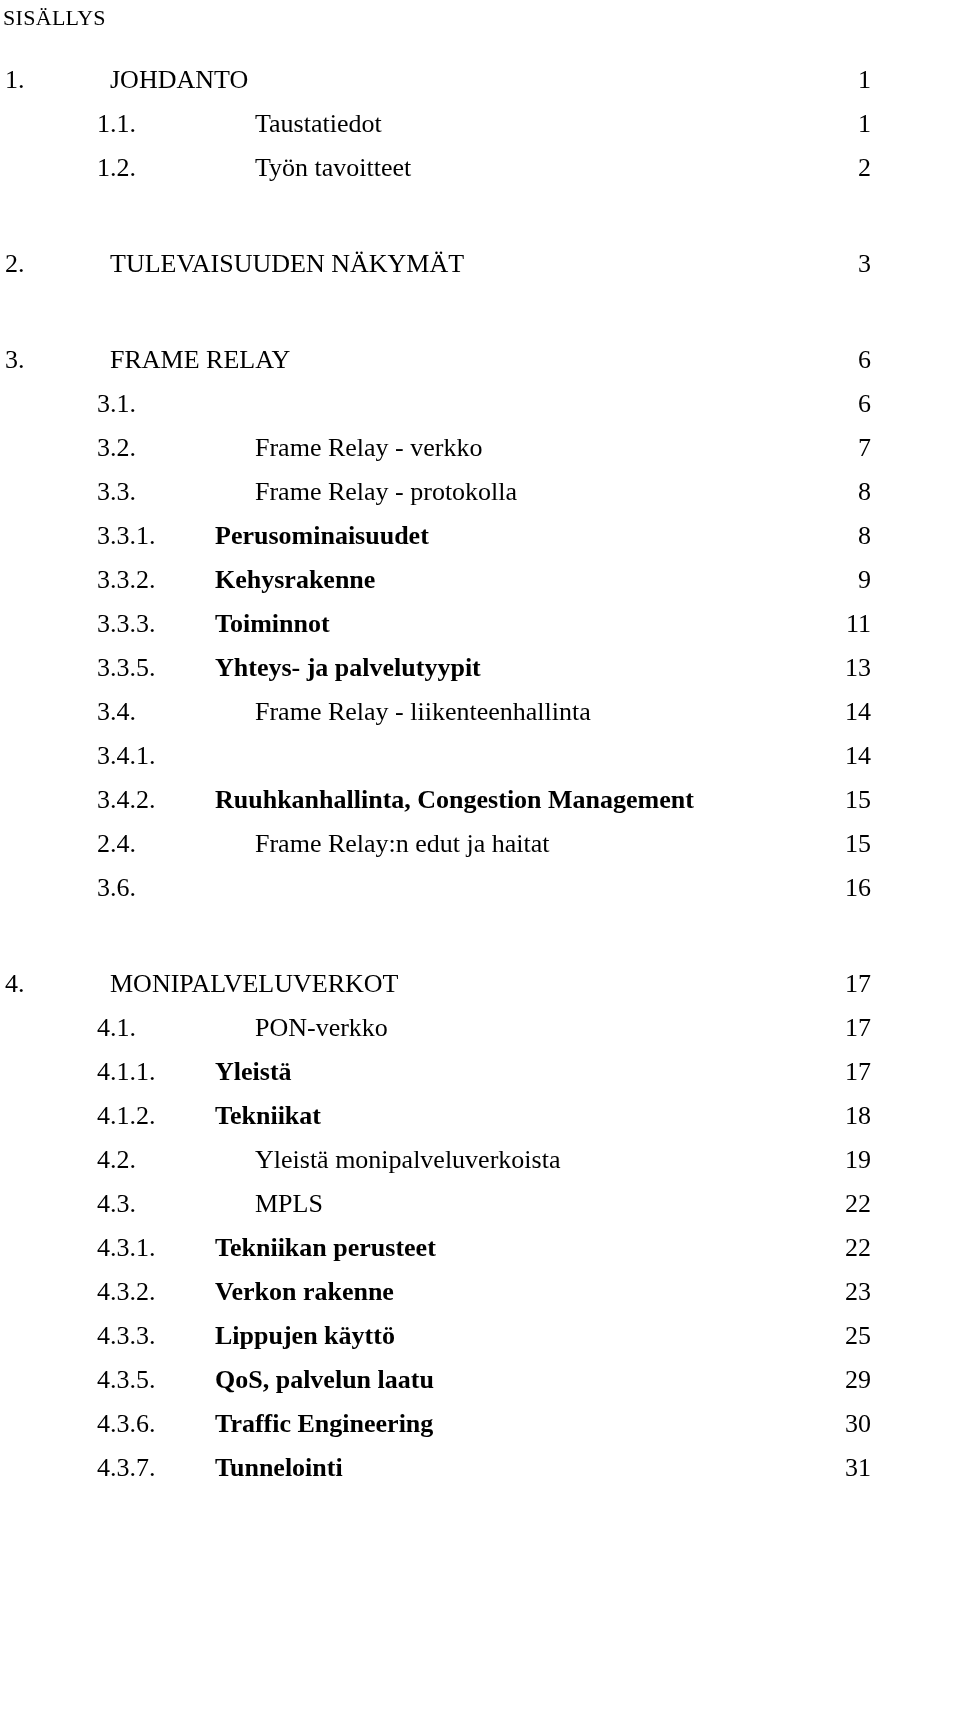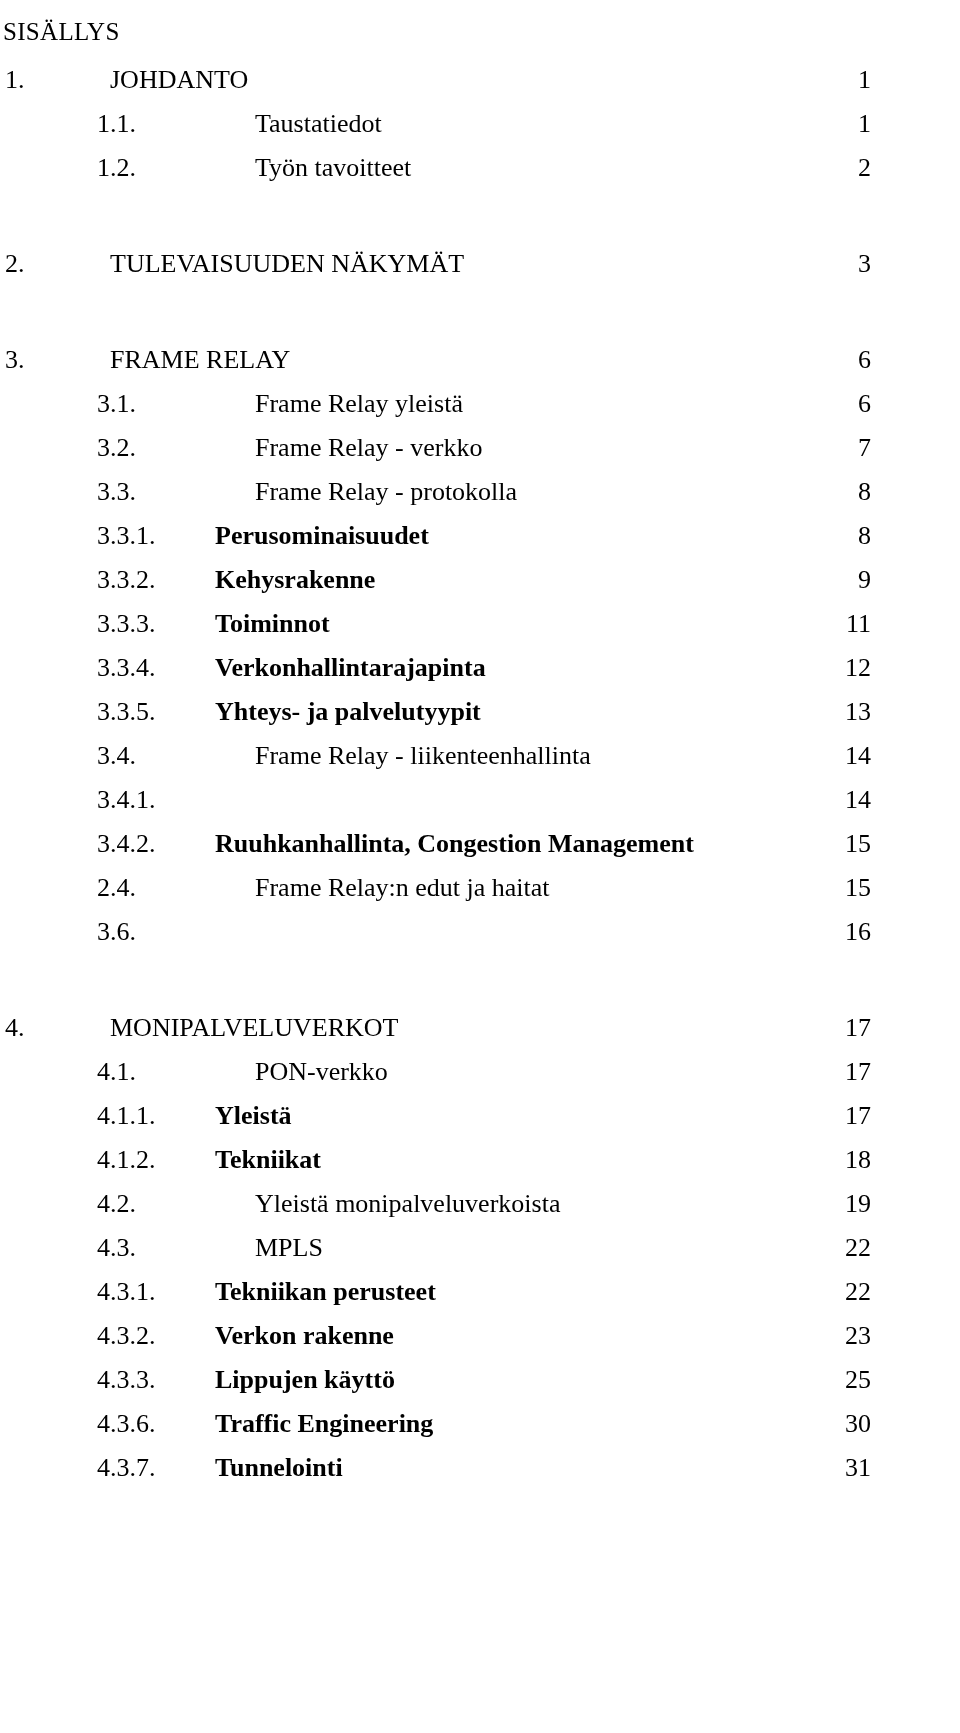--- a/index.html
+++ b/index.html
@@ -21,22 +21,22 @@
     width: 960px;
     height: 1733px;
     overflow: hidden;
     background: #ffffff;
   }
 
   
   .toc-title {
     position: absolute;
     left: 3px;
-    top: 16px;
-    font-size: 25px;
+    top: 2px;
+    font-size: 22px;
     line-height: 32px;
     letter-spacing: 0.3px;
     white-space: nowrap;
   }
 
   
   .toc-list {
     position: absolute;
     left: 0;
     top: 58px;
@@ -114,21 +114,20 @@
         <span class="label">TULEVAISUUDEN NÄKYMÄT</span>
         <span class="page">3</span>
       </div>
       <div class="toc-row lvl1 gap-before-l">
         <span class="num">3.</span>
         <span class="label">FRAME RELAY</span>
         <span class="page">6</span>
       </div>
       <div class="toc-row lvl2">
         <span class="num">3.1.</span>
-        <span class="label">Frame Relay yleistä</span>
         <span class="page">6</span>
       </div>
       <div class="toc-row lvl2">
         <span class="num">3.2.</span>
         <span class="label">Frame Relay - verkko</span>
         <span class="page">7</span>
       </div>
       <div class="toc-row lvl2">
         <span class="num">3.3.</span>
         <span class="label">Frame Relay - protokolla</span>
@@ -141,25 +140,20 @@
       </div>
       <div class="toc-row lvl3">
         <span class="num">3.3.2.</span>
         <span class="label">Kehysrakenne</span>
         <span class="page">9</span>
       </div>
       <div class="toc-row lvl3">
         <span class="num">3.3.3.</span>
         <span class="label">Toiminnot</span>
         <span class="page">11</span>
-      </div>
-      <div class="toc-row lvl3">
-        <span class="num">3.3.4.</span>
-        <span class="label">Verkonhallintarajapinta</span>
-        <span class="page">12</span>
       </div>
       <div class="toc-row lvl3">
         <span class="num">3.3.5.</span>
         <span class="label">Yhteys- ja palvelutyypit</span>
         <span class="page">13</span>
       </div>
       <div class="toc-row lvl2">
         <span class="num">3.4.</span>
         <span class="label">Frame Relay - liikenteenhallinta</span>
         <span class="page">14</span>
@@ -221,20 +215,25 @@
         <span class="num">4.3.2.</span>
         <span class="label">Verkon rakenne</span>
         <span class="page">23</span>
       </div>
       <div class="toc-row lvl3">
         <span class="num">4.3.3.</span>
         <span class="label">Lippujen käyttö</span>
         <span class="page">25</span>
       </div>
       <div class="toc-row lvl3">
+        <span class="num">4.3.5.</span>
+        <span class="label">QoS, palvelun laatu</span>
+        <span class="page">29</span>
+      </div>
+      <div class="toc-row lvl3">
         <span class="num">4.3.6.</span>
         <span class="label">Traffic Engineering</span>
         <span class="page">30</span>
       </div>
       <div class="toc-row lvl3">
         <span class="num">4.3.7.</span>
         <span class="label">Tunnelointi</span>
         <span class="page">31</span>
       </div>
     </div>

